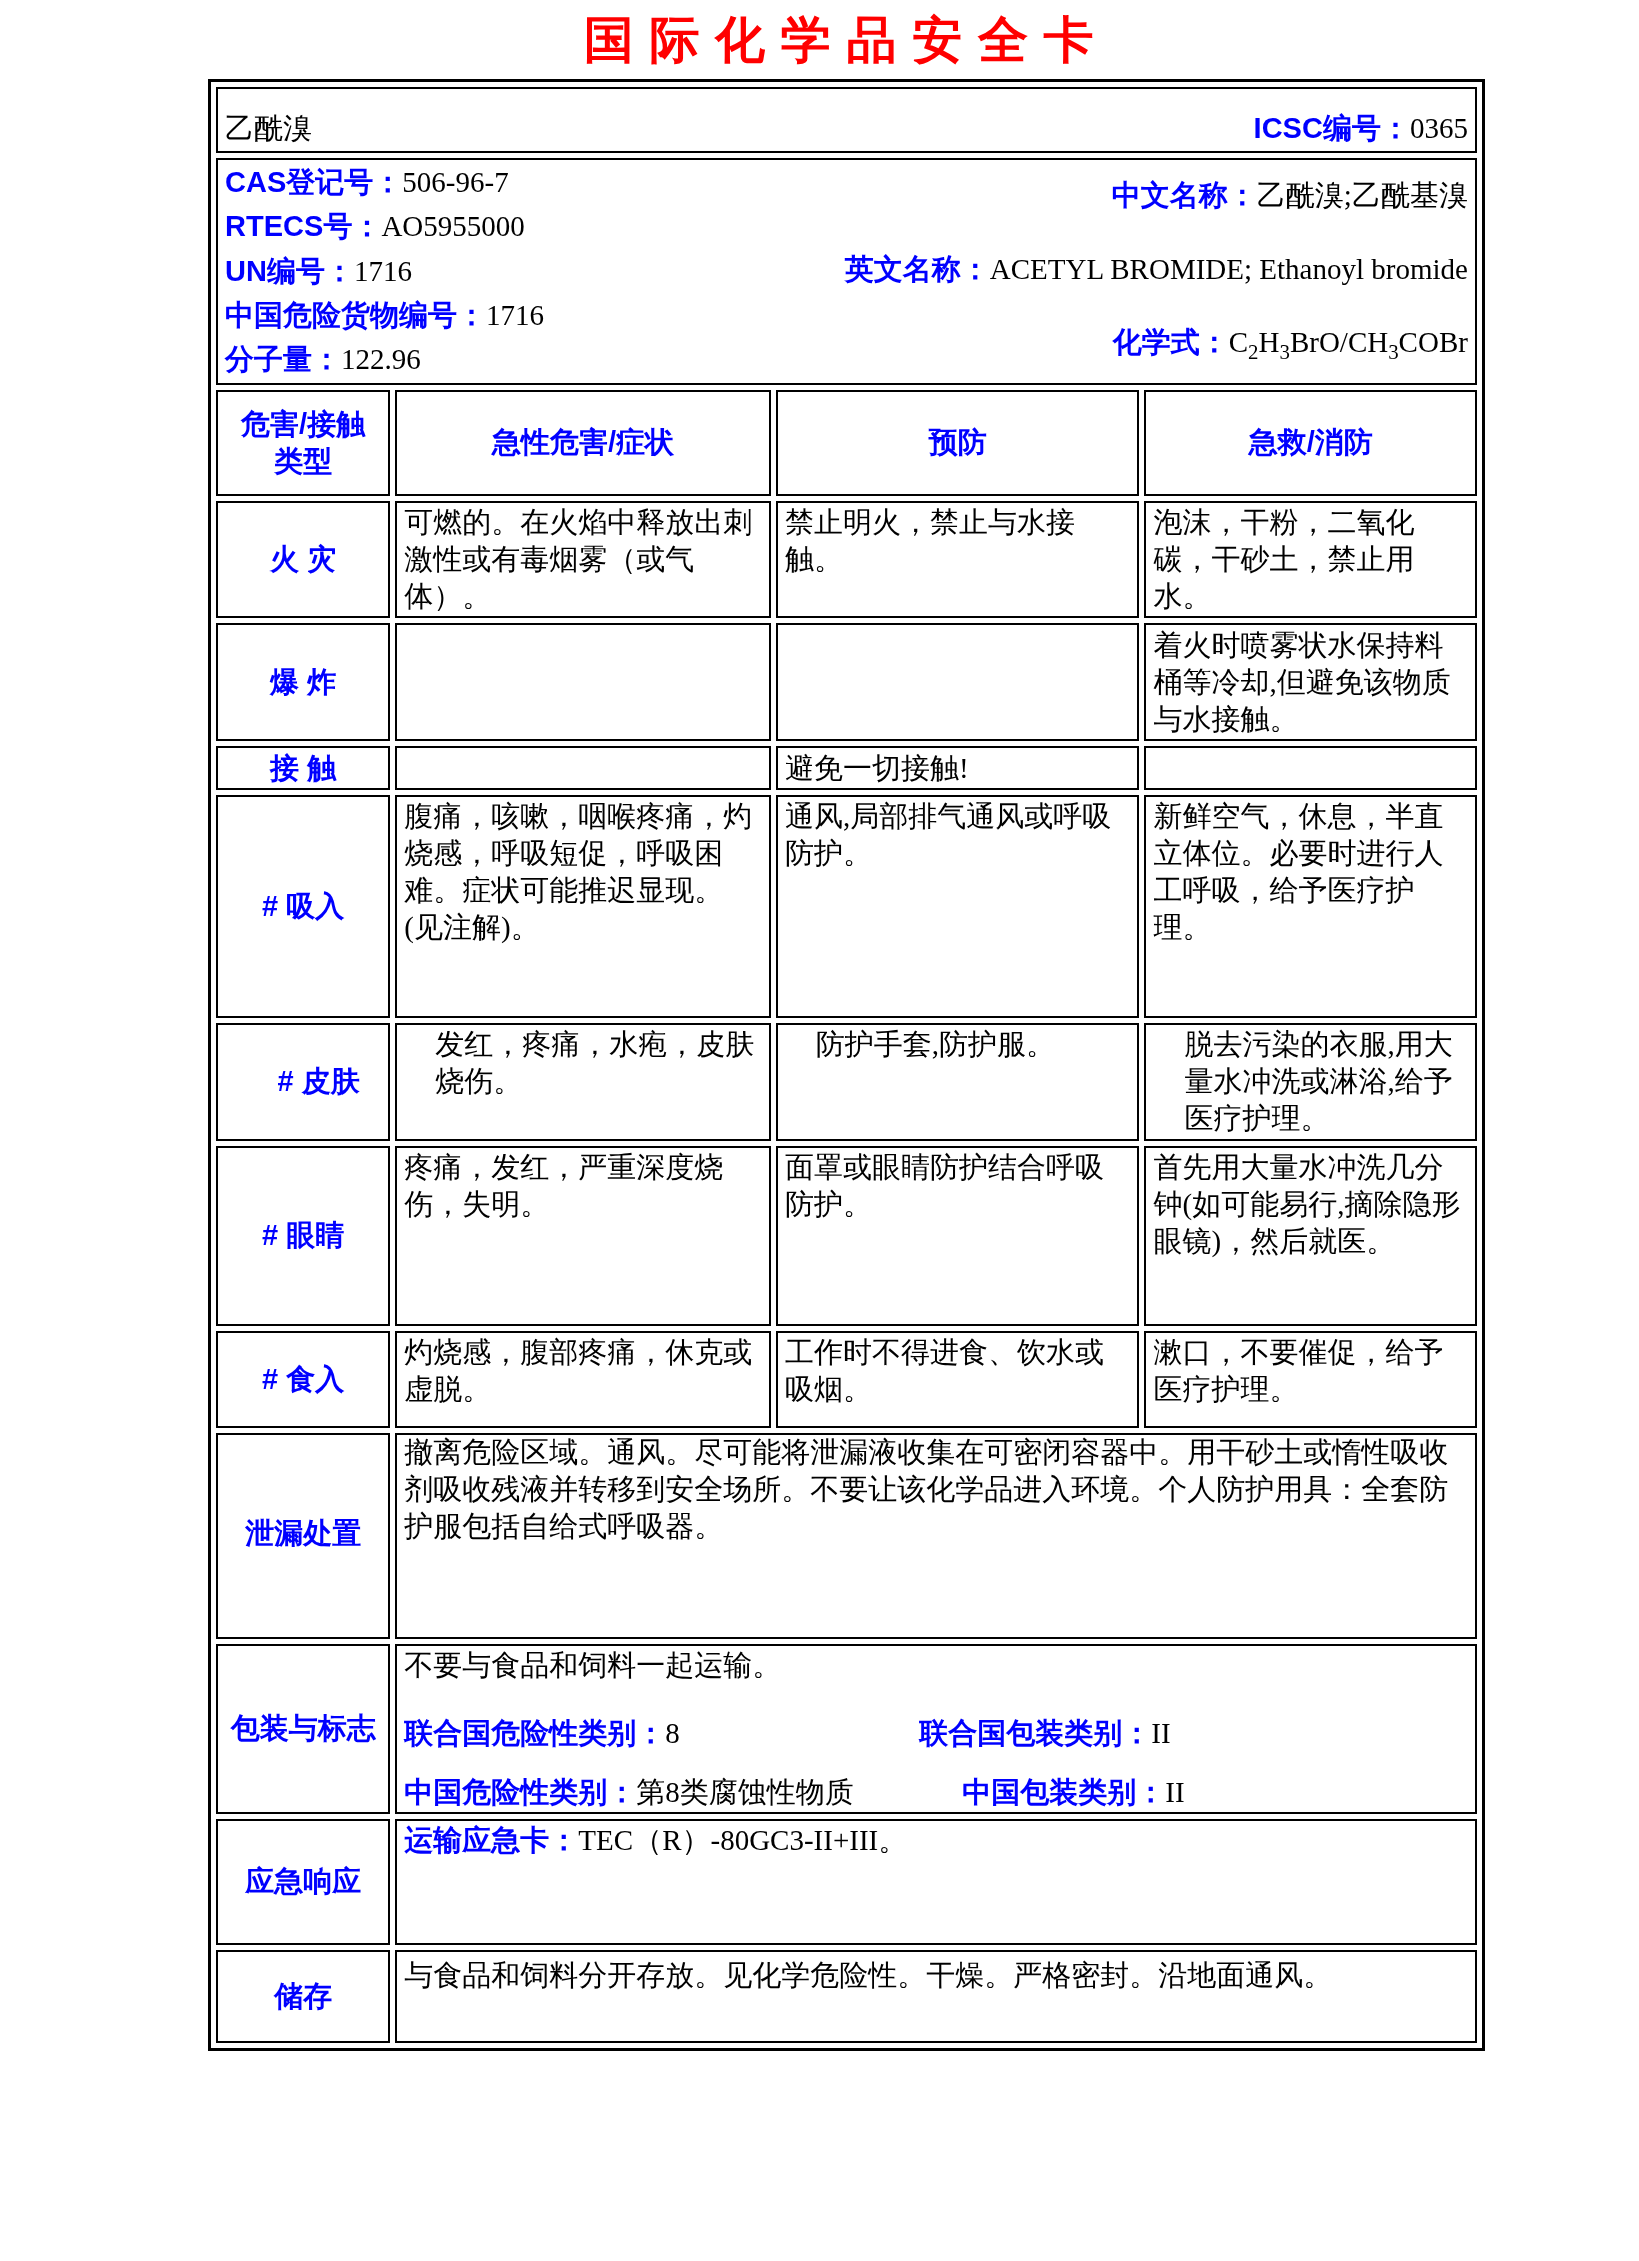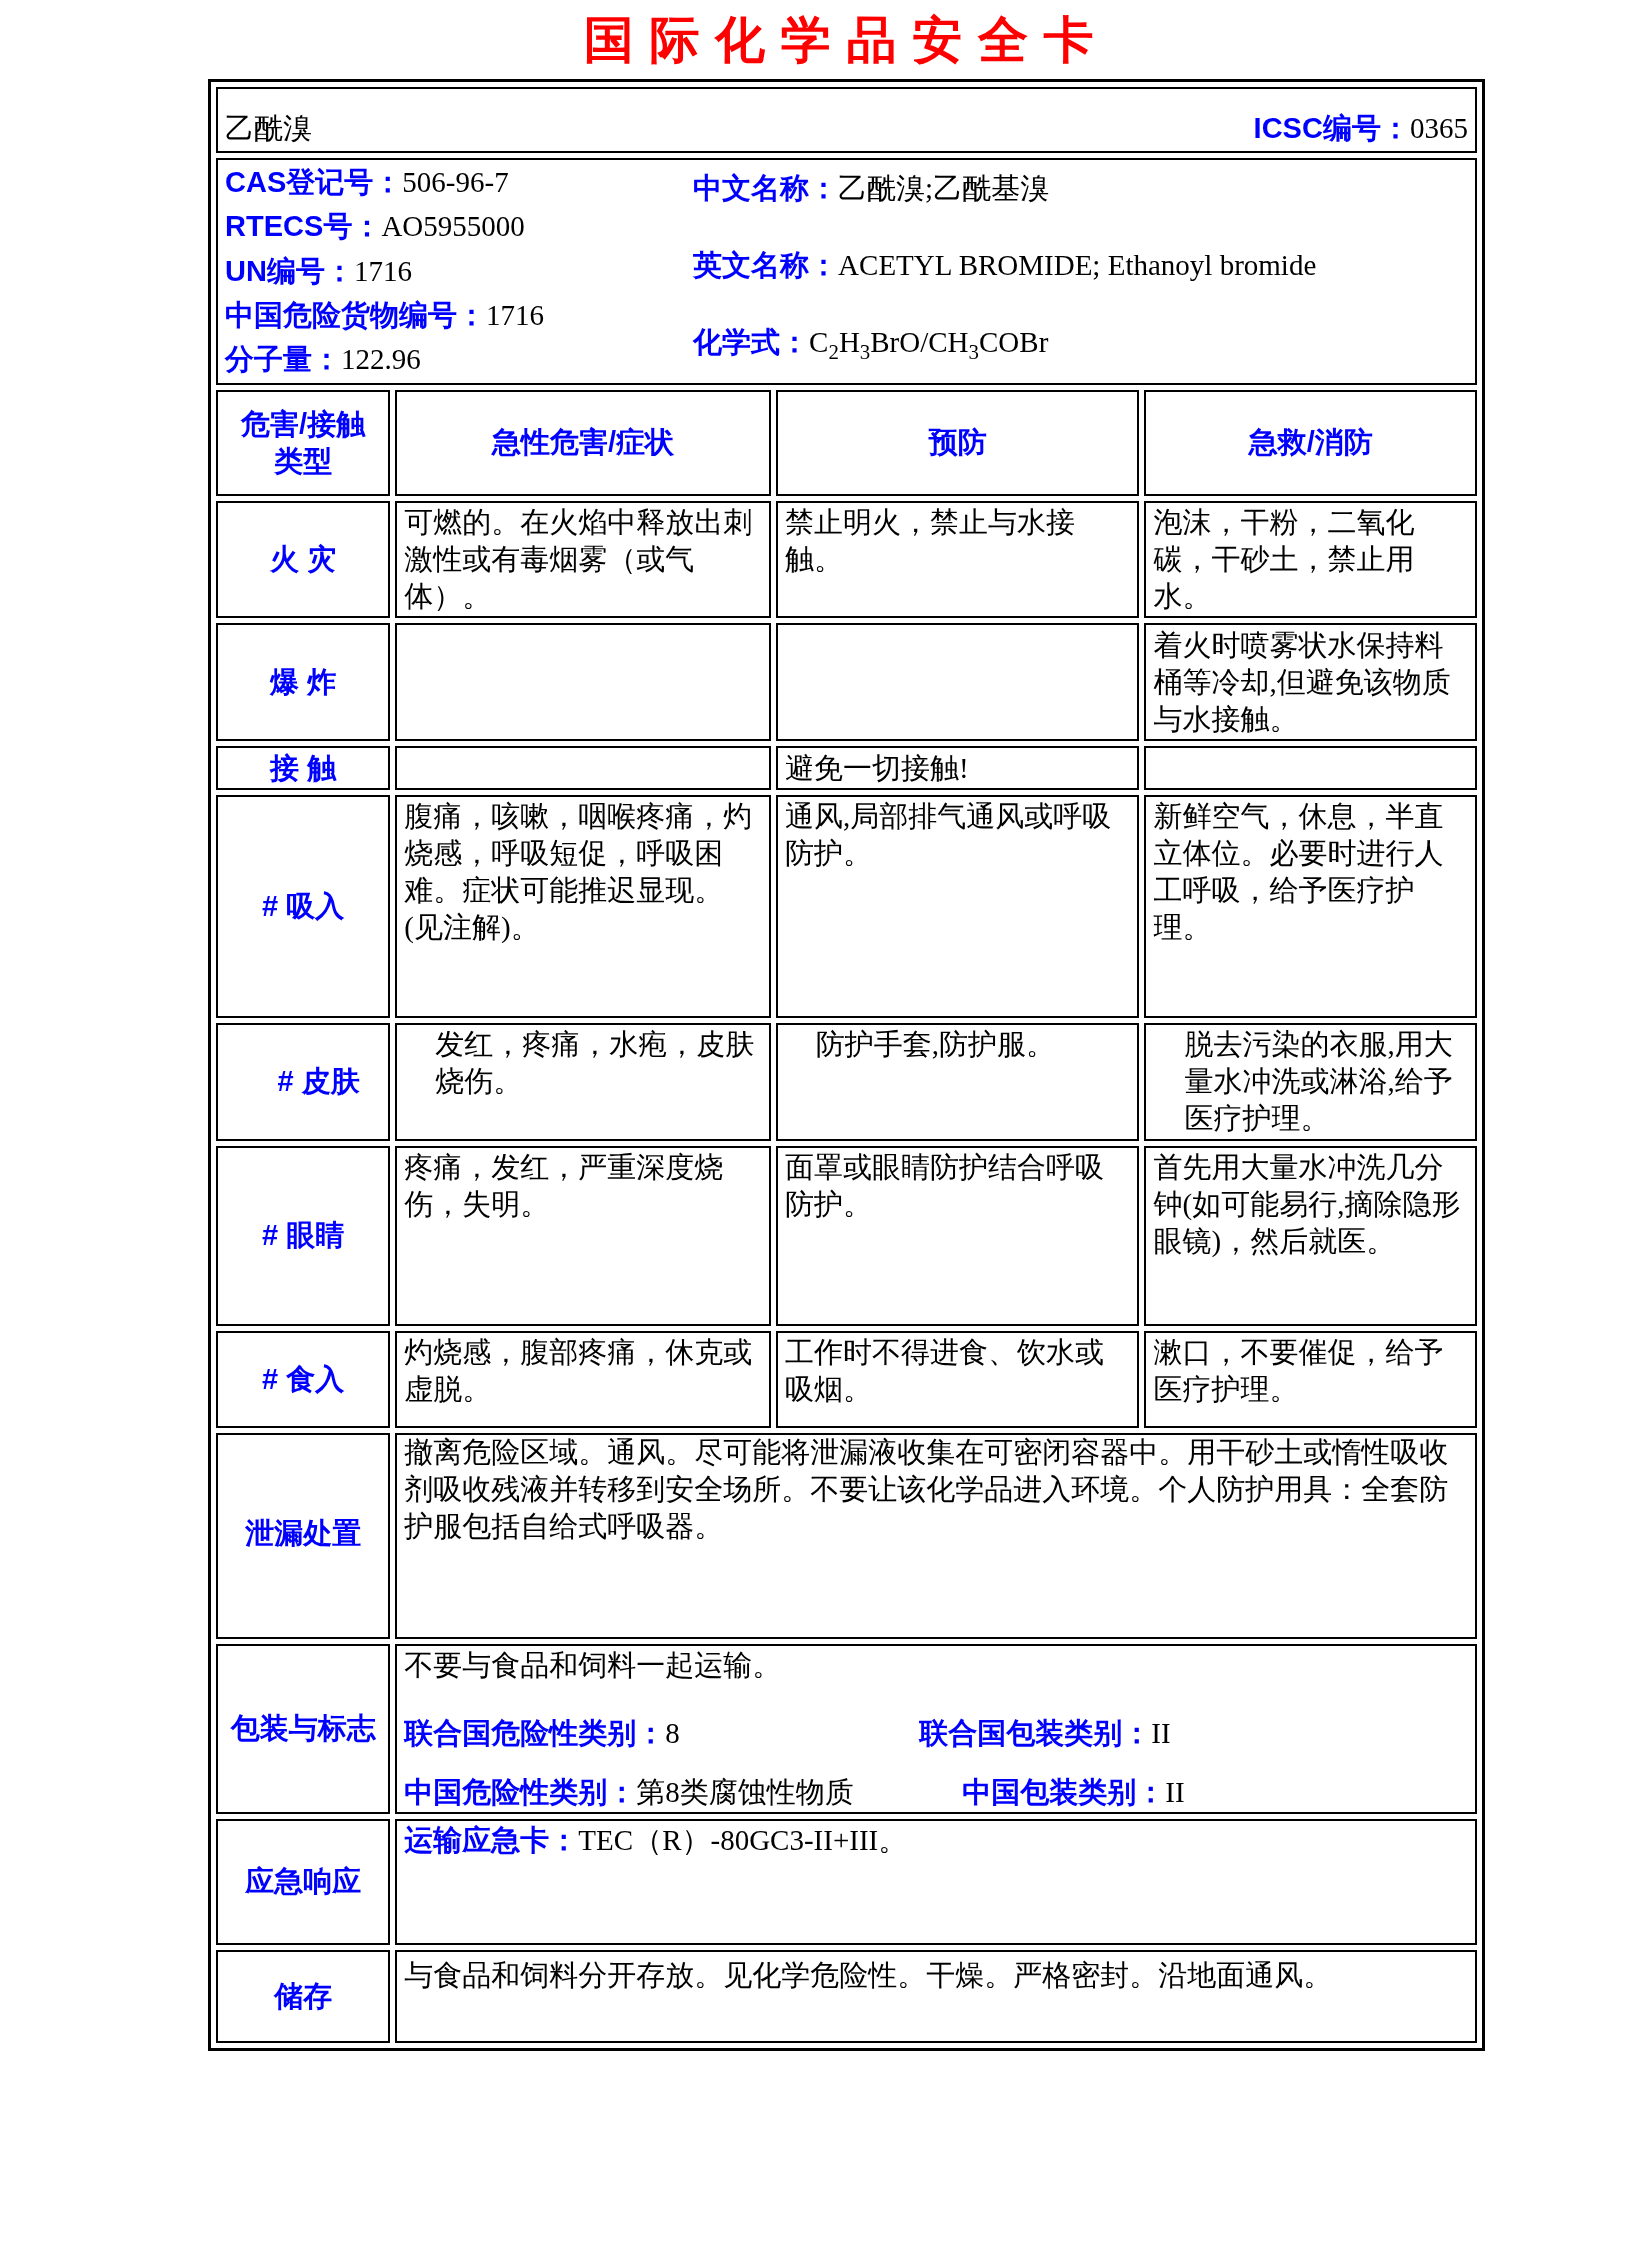--- a/index.html
+++ b/index.html
@@ -78,21 +78,21 @@
     justify-content: space-between;
     align-items: center;
     height: 100%;
     margin-top: 9px;
   }
   .ident-flex {
     display: flex;
     height: 100%;
   }
   .ident-left { width: 468px; flex: none; display: flex; flex-direction: column; justify-content: space-between; padding: 2.9px 0; }
-  .ident-right { flex: 1; display: flex; flex-direction: column; justify-content: space-between; padding: 9px 0 10px 0; }
+  .ident-right { flex: 1; display: flex; flex-direction: column; justify-content: space-between; padding: 16px 0 10px 0; align-items: flex-end; }
   .ident-line { white-space: nowrap; }
   sub { font-size: 0.72em; }
   .pack-line2 { margin-top: 31px; }
   .pack-line3 { margin-top: 21.4px; }
   .pack-pair-un { display: inline-block; width: 515px; }
   .pack-pair-cn { display: inline-block; width: 558px; }
   .storage-text { line-height: 44px; }
 </style>
 </head>
 <body>

